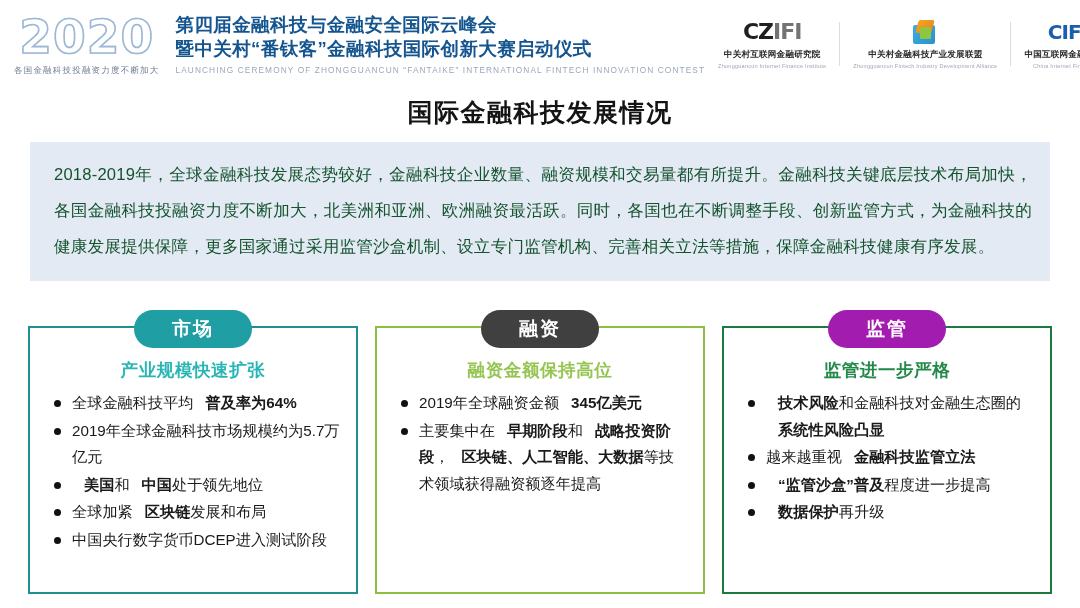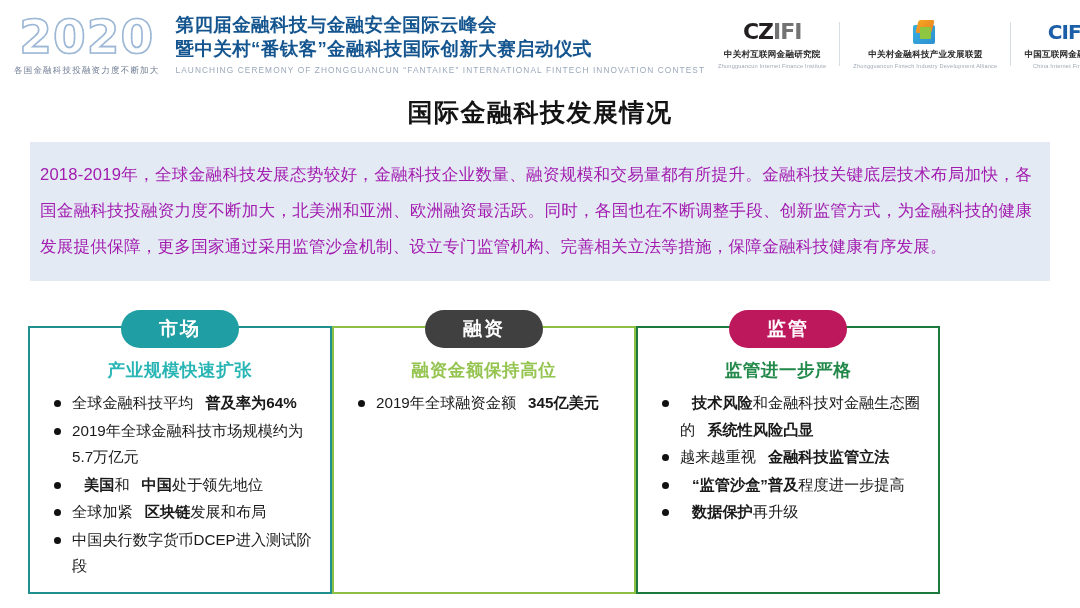--- a/index.html
+++ b/index.html
@@ -75,30 +75,30 @@
   
   .page-title{
     position:absolute;left:0;top:96px;width:1080px;text-align:center;
     font-size:25px;font-weight:bold;color:#141414;letter-spacing:1.5px;
   }
 
   
   .summary{
     position:absolute;left:30px;top:142px;width:1020px;
     background:#e3eaf4;
-    padding:15px 18px 16px 10px;
+    padding:15px 18px 16px 24px;
     box-sizing:border-box;
-    font-size:16.6px;line-height:36px;color:#a21caf;
+    font-size:16.6px;line-height:36px;color:#14532d;
     letter-spacing:.2px;
     text-align:justify;
   }
 
   
   .cards{
-    position:absolute;left:28px;top:326px;width:912px;height:268px;
+    position:absolute;left:28px;top:326px;width:1024px;height:268px;
     display:flex;justify-content:space-between;
   }
   .card{
     width:330px;box-sizing:border-box;
     border:2px solid #1f8f8f;
     background:#ffffff;
     position:relative;
     padding:26px 10px 8px 10px;
   }
   .card.c2{border-color:#8cbf43;}
@@ -206,25 +206,26 @@
         <li><span>全球加紧</span><b>区块链</b><span>发展和布局</span></li>
         <li><span>中国央行数字货币DCEP进入测试阶段</span></li>
       </ul>
   </div>
 
   <div class="card c2">
     <div class="pill" style="background: #404040;">融资</div>
     <div class="card-sub">融资金额保持高位</div>
     <ul class="bullets">
         <li><span>2019年全球融资金额</span><b>345亿美元</b></li>
+        <li><span>主要集中在</span><b>早期阶段</b><span>和</span><b>战略投资阶段</b><span>，</span><b>区块链、人工智能、大数据</b><span>等技术领域获得融资额逐年提高</span></li>
       </ul>
   </div>
 
   <div class="card c3">
-    <div class="pill" style="background: #be185d; text-align: center;">监管</div>
+    <div class="pill" style="background: #a21caf; text-align: center;">监管</div>
     <div class="card-sub">监管进一步严格</div>
     <ul class="bullets">
         <li><b>技术风险</b><span>和金融科技对金融生态圈的</span><b>系统性风险凸显</b></li>
         <li><span>越来越重视</span><b>金融科技监管立法</b></li>
         <li><b>“监管沙盒”普及</b><span>程度进一步提高</span></li>
         <li><b>数据保护</b><span>再升级</span></li>
       </ul>
   </div>
 
 </div>

